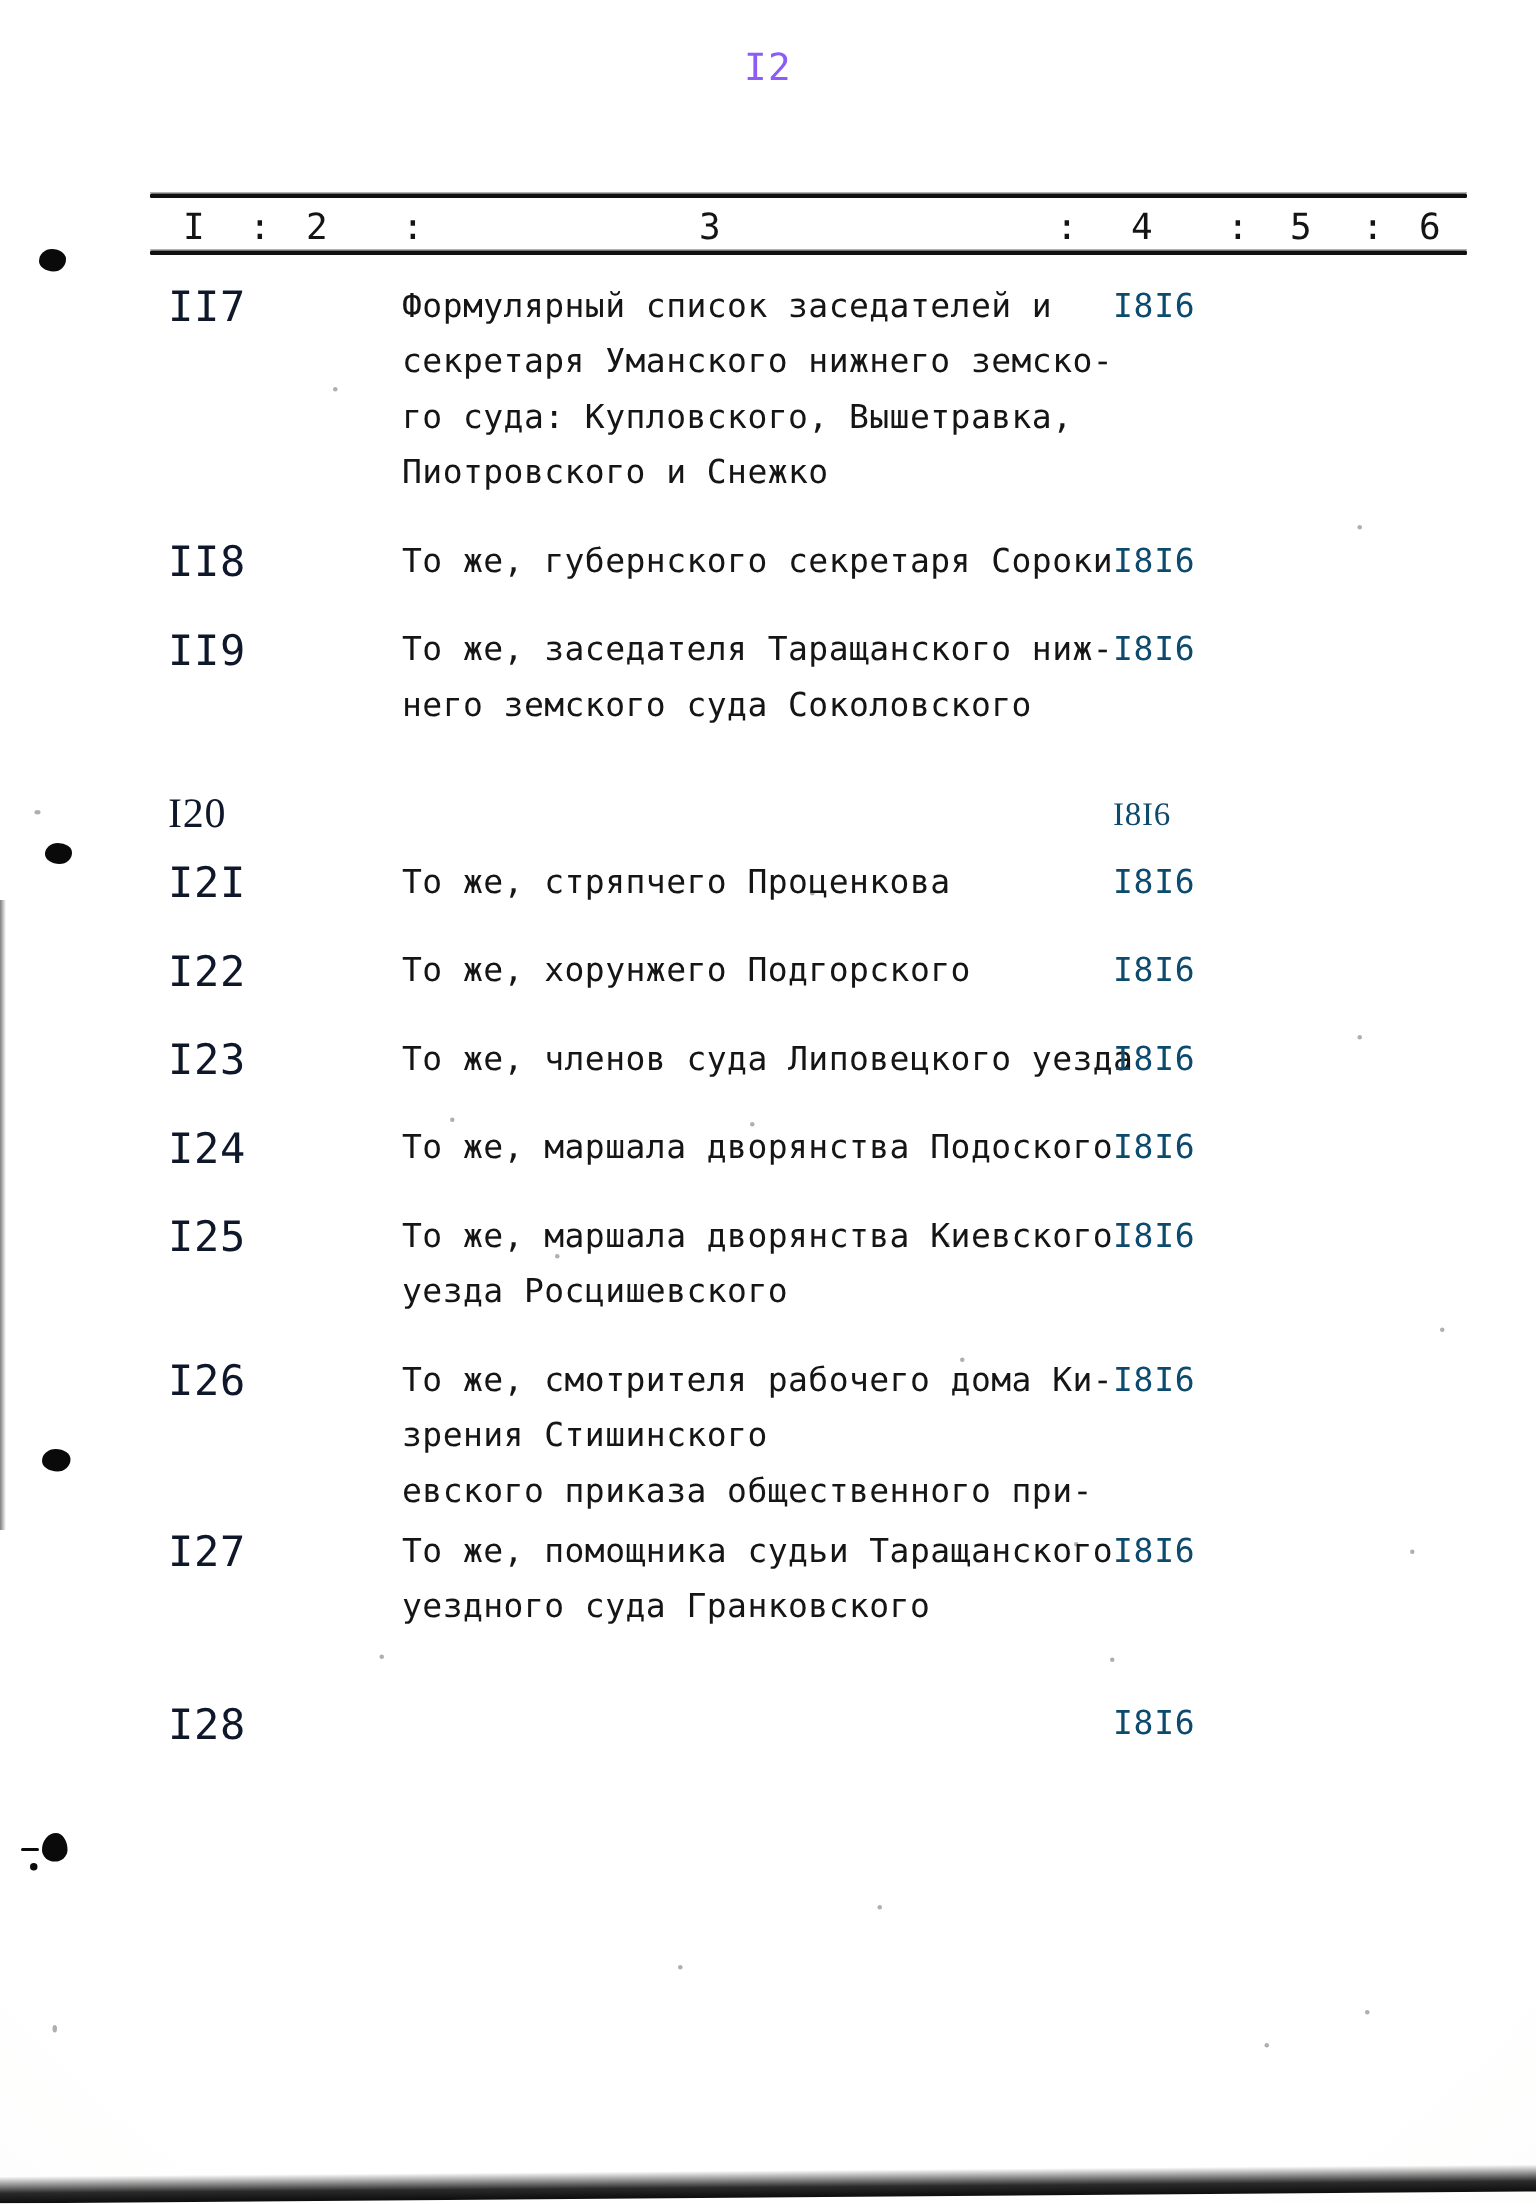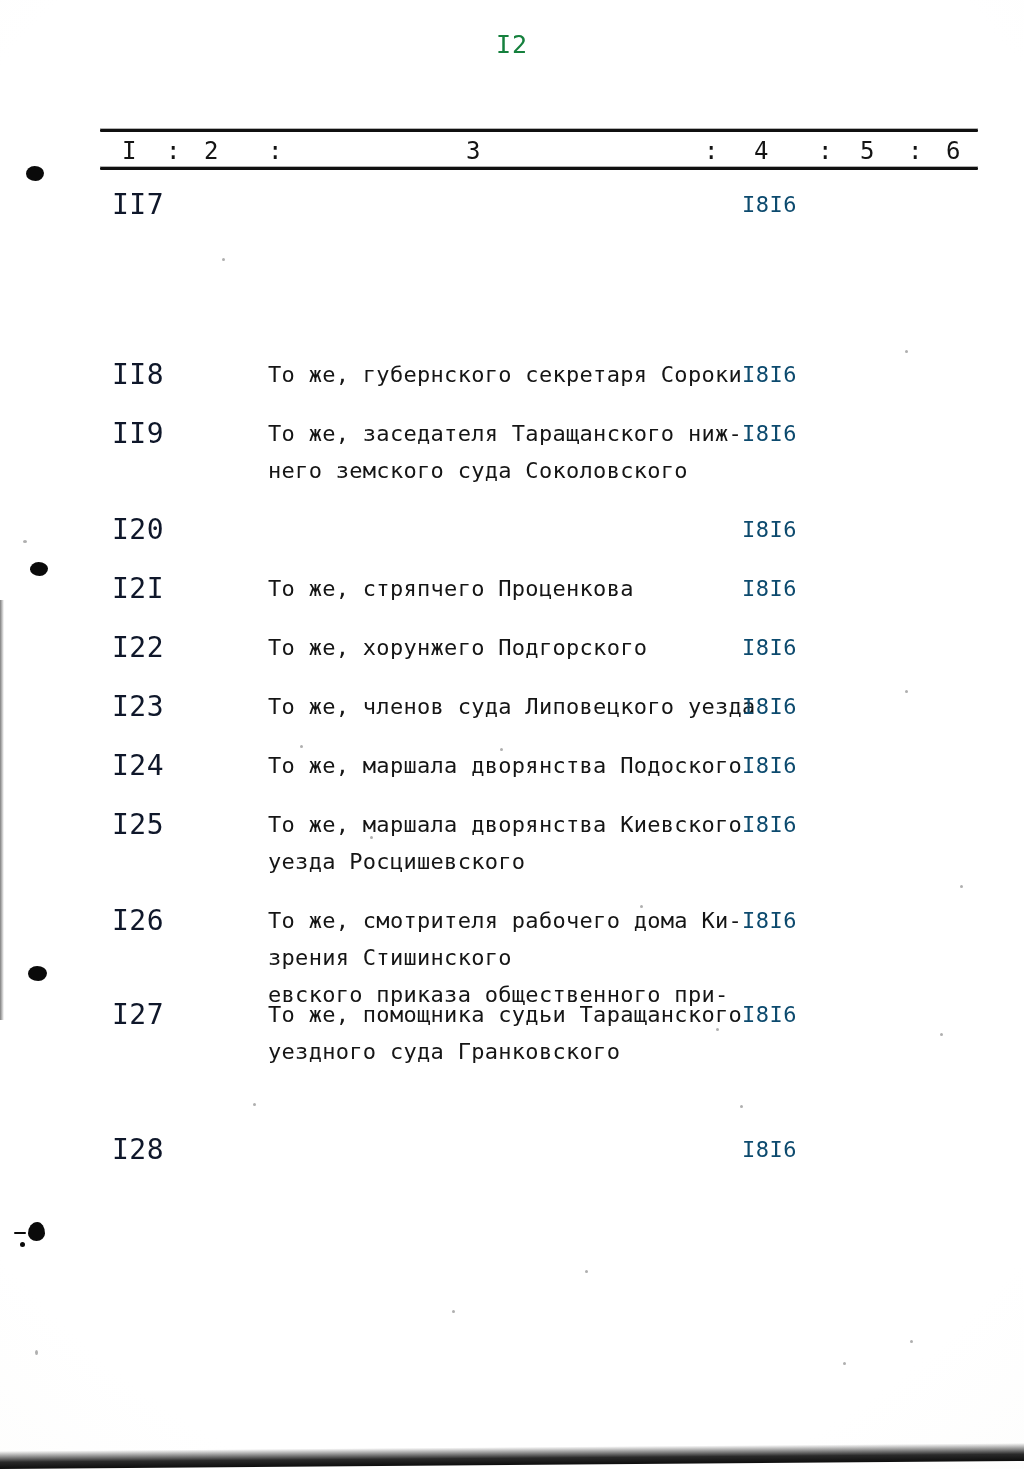--- a/index.html
+++ b/index.html
@@ -31,21 +31,21 @@
 
   
   .page-number {
     position: absolute;
     top: 30px;
     left: 0;
     width: 1024px;
     text-align: center;
     font-size: 25px;
     letter-spacing: 1px;
-    color: #15803d;
+    color: #8b5cf6;
   }
 
   
   .header-band {
     position: absolute;
     left: 100px;
     top: 129px;
     width: 878px;
     height: 44px;
   }
@@ -207,38 +207,44 @@
     <div class="colhead" style="left:654px;">4</div>
     <div class="colhead" style="left:718px;">:</div>
     <div class="colhead" style="left:760px;">5</div>
     <div class="colhead" style="left:808px;">:</div>
     <div class="colhead" style="left:846px;">6</div>
   </div>
 
   <div class="entries" id="entries-container" style="position: absolute; height: 1041px;">
       <div class="entry" style="position: absolute; left: 0px; top: 0px; height: 148px;">
         <div class="entry-num">II7</div>
+        <div class="entry-body">
+          <div class="entry-line">Формулярный список заседателей и</div>
+          <div class="entry-line">секретаря Уманского нижнего земско-</div>
+          <div class="entry-line">го суда: Купловского, Вышетравка,</div>
+          <div class="entry-line">Пиотровского и Снежко</div>
+        </div>
         <div class="entry-year">I8I6</div>
       </div>
       <div class="entry" style="position: absolute; left: 0px; top: 170px; height: 37px;">
         <div class="entry-num">II8</div>
         <div class="entry-body">
           <div class="entry-line">То же, губернского секретаря Сороки</div>
         </div>
         <div class="entry-year">I8I6</div>
       </div>
       <div class="entry" style="position: absolute; left: 0px; top: 229px; height: 74px;">
         <div class="entry-num">II9</div>
         <div class="entry-body">
           <div class="entry-line">То же, заседателя Таращанского ниж-</div>
           <div class="entry-line">него земского суда Соколовского</div>
         </div>
         <div class="entry-year">I8I6</div>
       </div>
-      <div class="entry" style="position: absolute; left: 0px; top: 325px; height: 37px;">
+      <div class="entry" style="position: absolute; left: 0px; top: 338px; height: 37px; font-family: Liberation Serif, serif;">
         <div class="entry-num">I20</div>
         <div class="entry-year">I8I6</div>
       </div>
       <div class="entry" style="position: absolute; left: 0px; top: 384px; height: 37px;">
         <div class="entry-num">I2I</div>
         <div class="entry-body">
           <div class="entry-line">То же, стряпчего Проценкова</div>
         </div>
         <div class="entry-year">I8I6</div>
       </div>
@@ -273,21 +279,21 @@
       </div>
       <div class="entry" style="position: absolute; left: 0px; top: 716px; height: 111px;">
         <div class="entry-num">I26</div>
         <div class="entry-body">
           <div class="entry-line">То же, смотрителя рабочего дома Ки-</div>
           <div class="entry-line">зрения Стишинского</div>
           <div class="entry-line">евского приказа общественного при-</div>
         </div>
         <div class="entry-year">I8I6</div>
       </div>
-      <div class="entry" style="position: absolute; left: 0px; top: 810px; height: 74px;">
+      <div class="entry" style="position: absolute; left: 0px; top: 830px; height: 74px;">
         <div class="entry-num">I27</div>
         <div class="entry-body">
           <div class="entry-line">То же, помощника судьи Таращанского</div>
           <div class="entry-line">уездного суда Гранковского</div>
         </div>
         <div class="entry-year">I8I6</div>
       </div>
       <div class="entry" style="position: absolute; left: 0px; top: 945px; height: 74px;">
         <div class="entry-num">I28</div>
         <div class="entry-year">I8I6</div>

